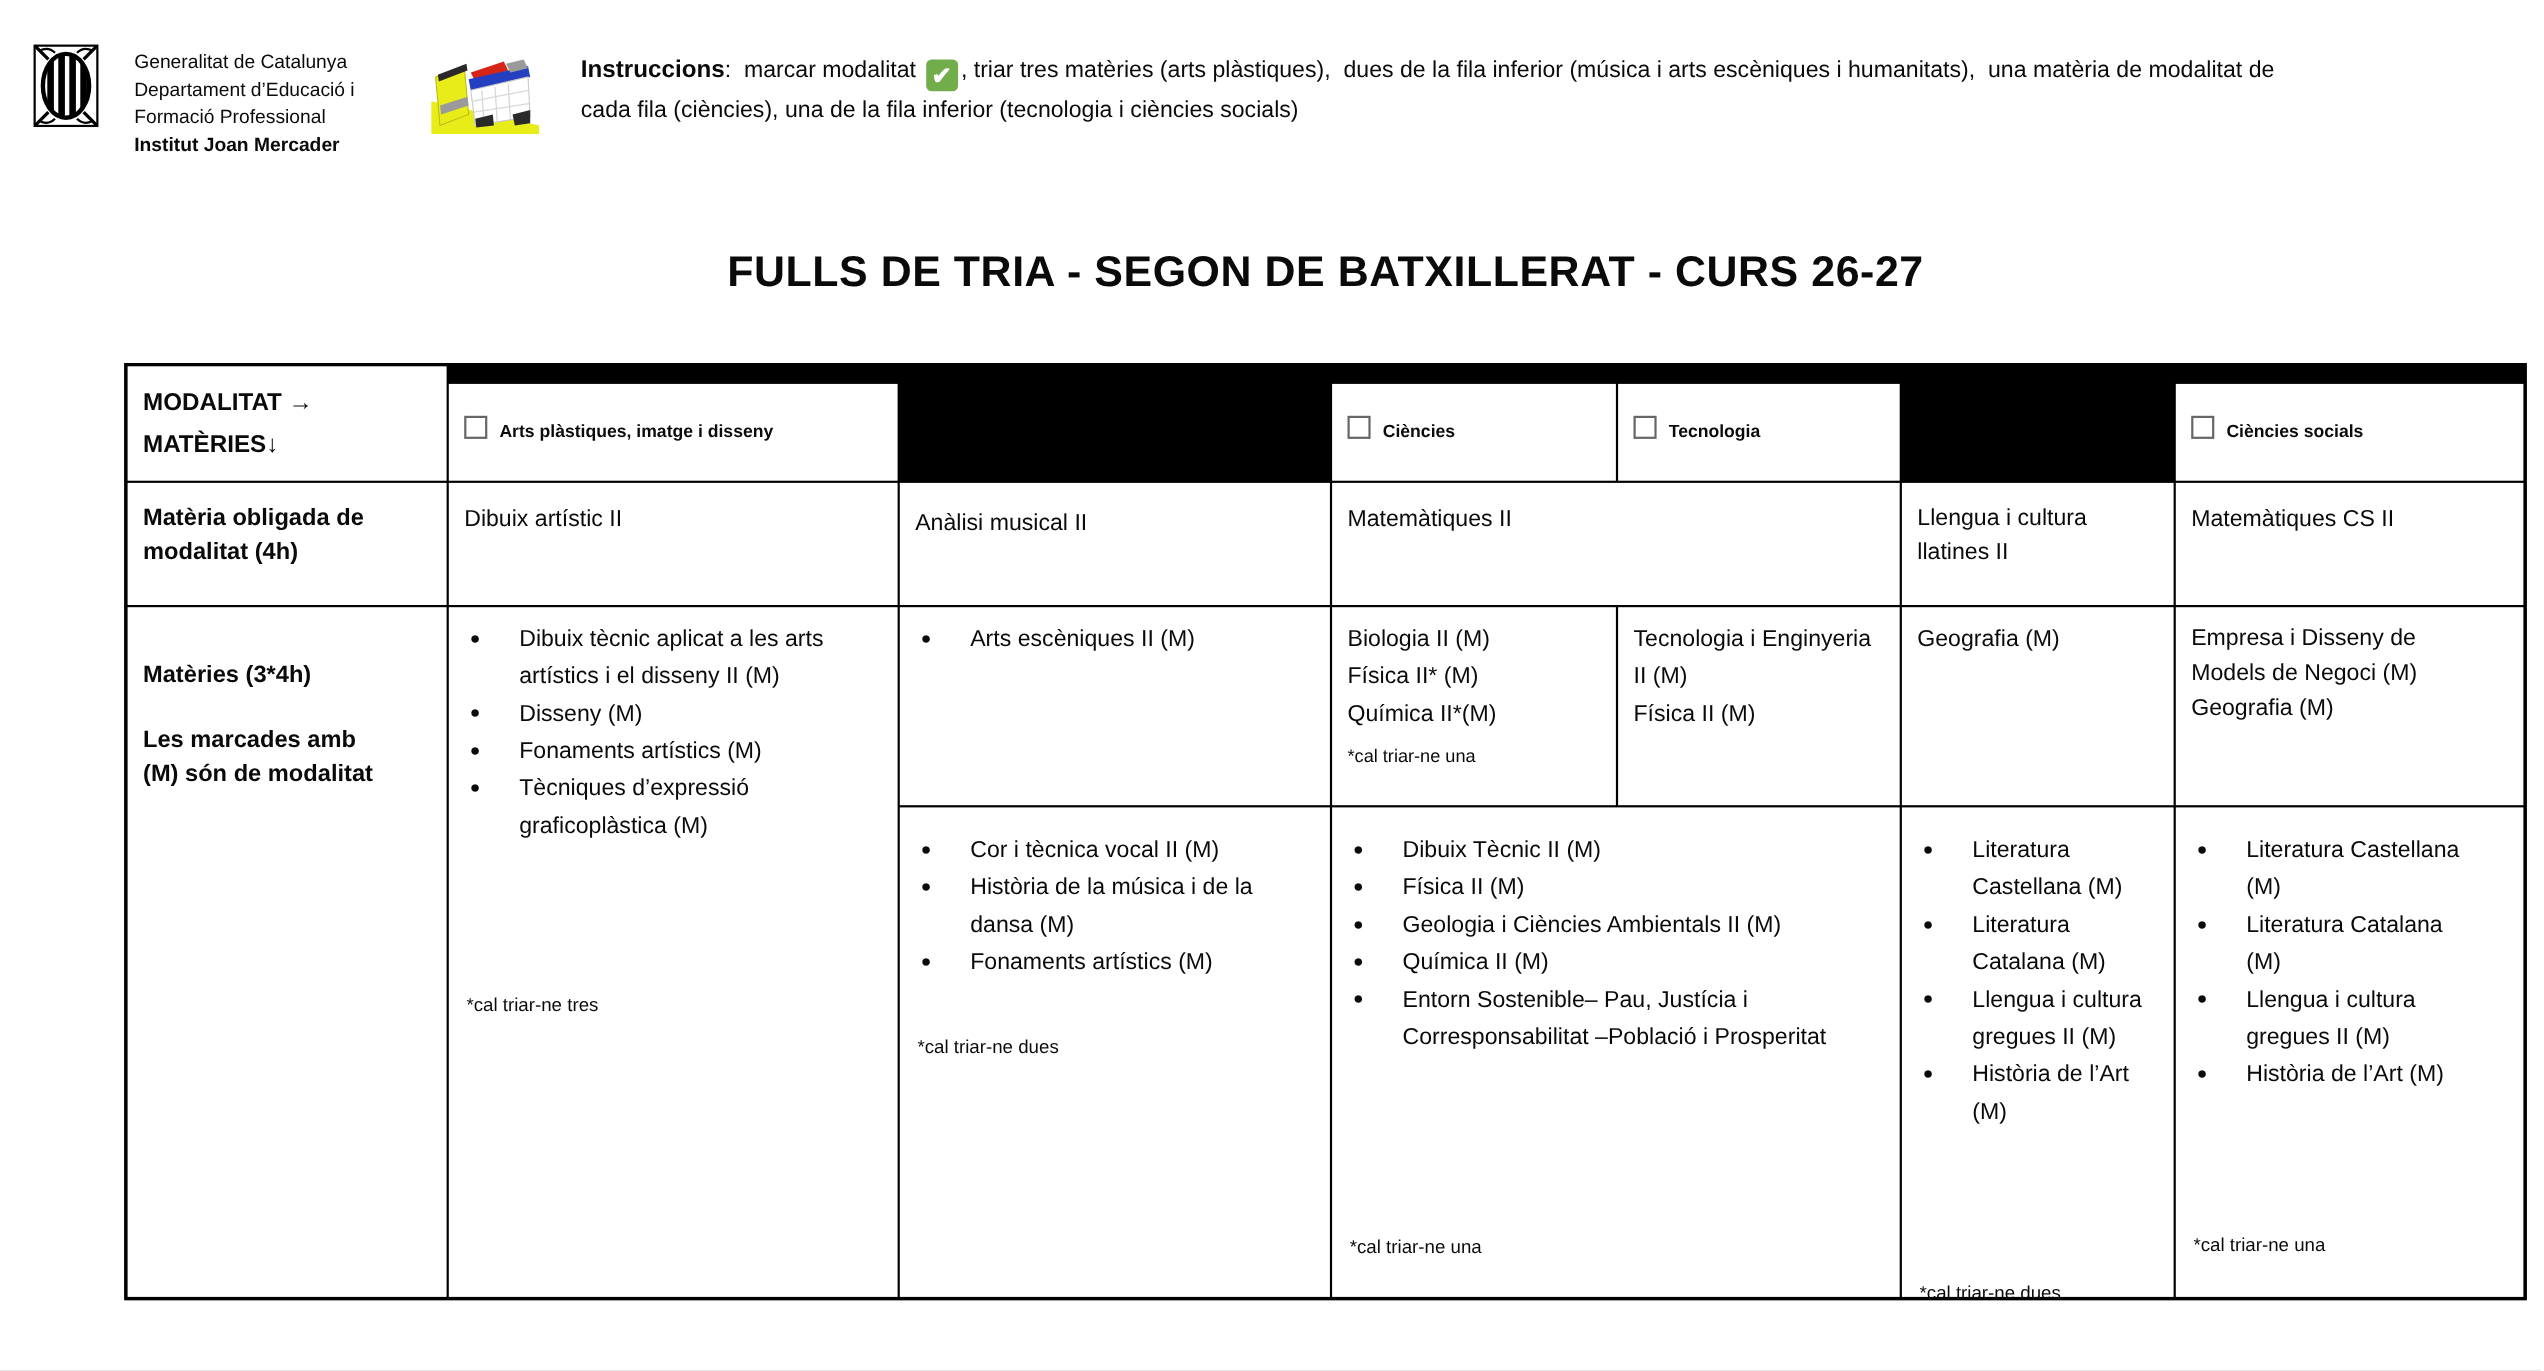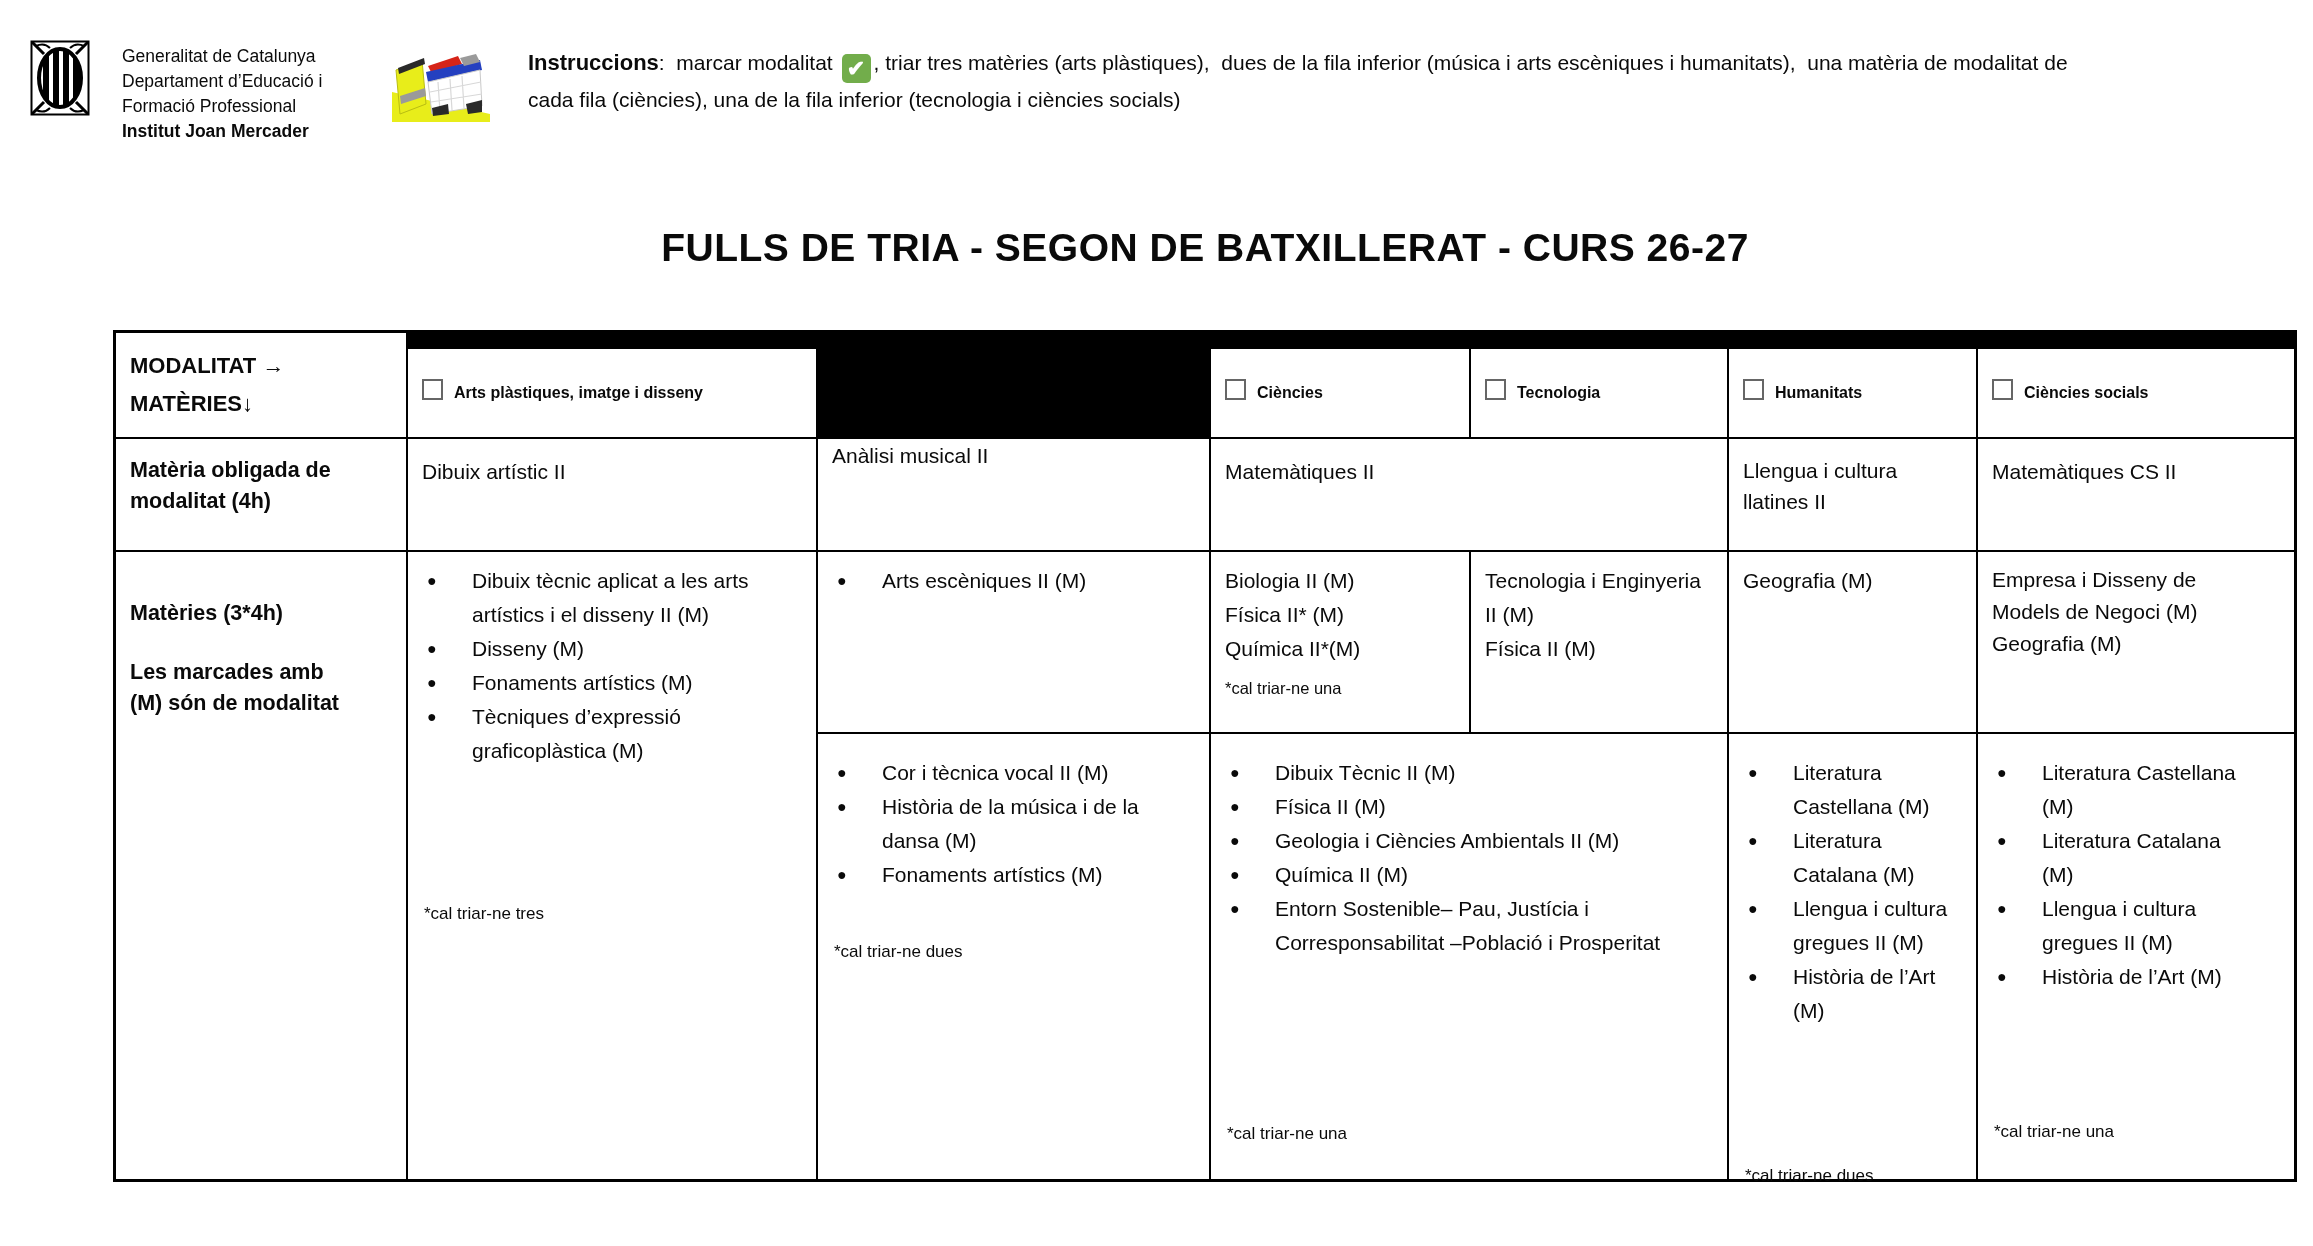--- a/index.html
+++ b/index.html
@@ -107,26 +107,25 @@
 
   <div class="tbl">
 
     <div class="cell corner" style="grid-area:1/1/2/2">
       <div>MODALITAT →</div>
       <div>MATÈRIES↓</div>
     </div>
     <div class="cell hdr" style="grid-area:1/2/2/3"><span class="cb"></span><span>Arts plàstiques, imatge i disseny</span></div>
     <div class="cell hdr" style="grid-area:1/4/2/5"><span class="cb"></span><span>Ciències</span></div>
     <div class="cell hdr" style="grid-area:1/5/2/6"><span class="cb"></span><span>Tecnologia</span></div>
-    <div class="cell hdr" style="grid-area:1/6/2/7"><span class="cb"></span><span>Humanitats</span></div>
     <div class="cell hdr" style="grid-area:1/7/2/8"><span class="cb"></span><span>Ciències socials</span></div>
 
     <div class="cell rowlbl" style="grid-area:2/1/3/2">Matèria obligada de modalitat (4h)</div>
     <div class="cell" style="grid-area:2/2/3/3;padding-top:16px">Dibuix artístic II</div>
-    <div class="cell" style="grid-area:2/3/3/4;padding-top:0">Anàlisi musical II</div>
+    <div class="cell" style="grid-area:2/3/3/4;padding-top:20px">Anàlisi musical II</div>
     <div class="cell" style="grid-area:2/4/3/6;padding-top:16px">Matemàtiques II</div>
     <div class="cell" style="grid-area:2/6/3/7;padding-top:16px;line-height:31px">Llengua i cultura llatines II</div>
     <div class="cell pad-narrow" style="grid-area:2/7/3/8;padding-top:16px">Matemàtiques CS II</div>
 
     <div class="cell rowlbl materies-lbl" style="grid-area:3/1/5/2">
       <div class="p1">Matèries (3*4h)</div>
       <div class="p2">Les marcades amb (M) són de modalitat</div>
     </div>
 
     <div class="cell" style="grid-area:3/2/5/3">

